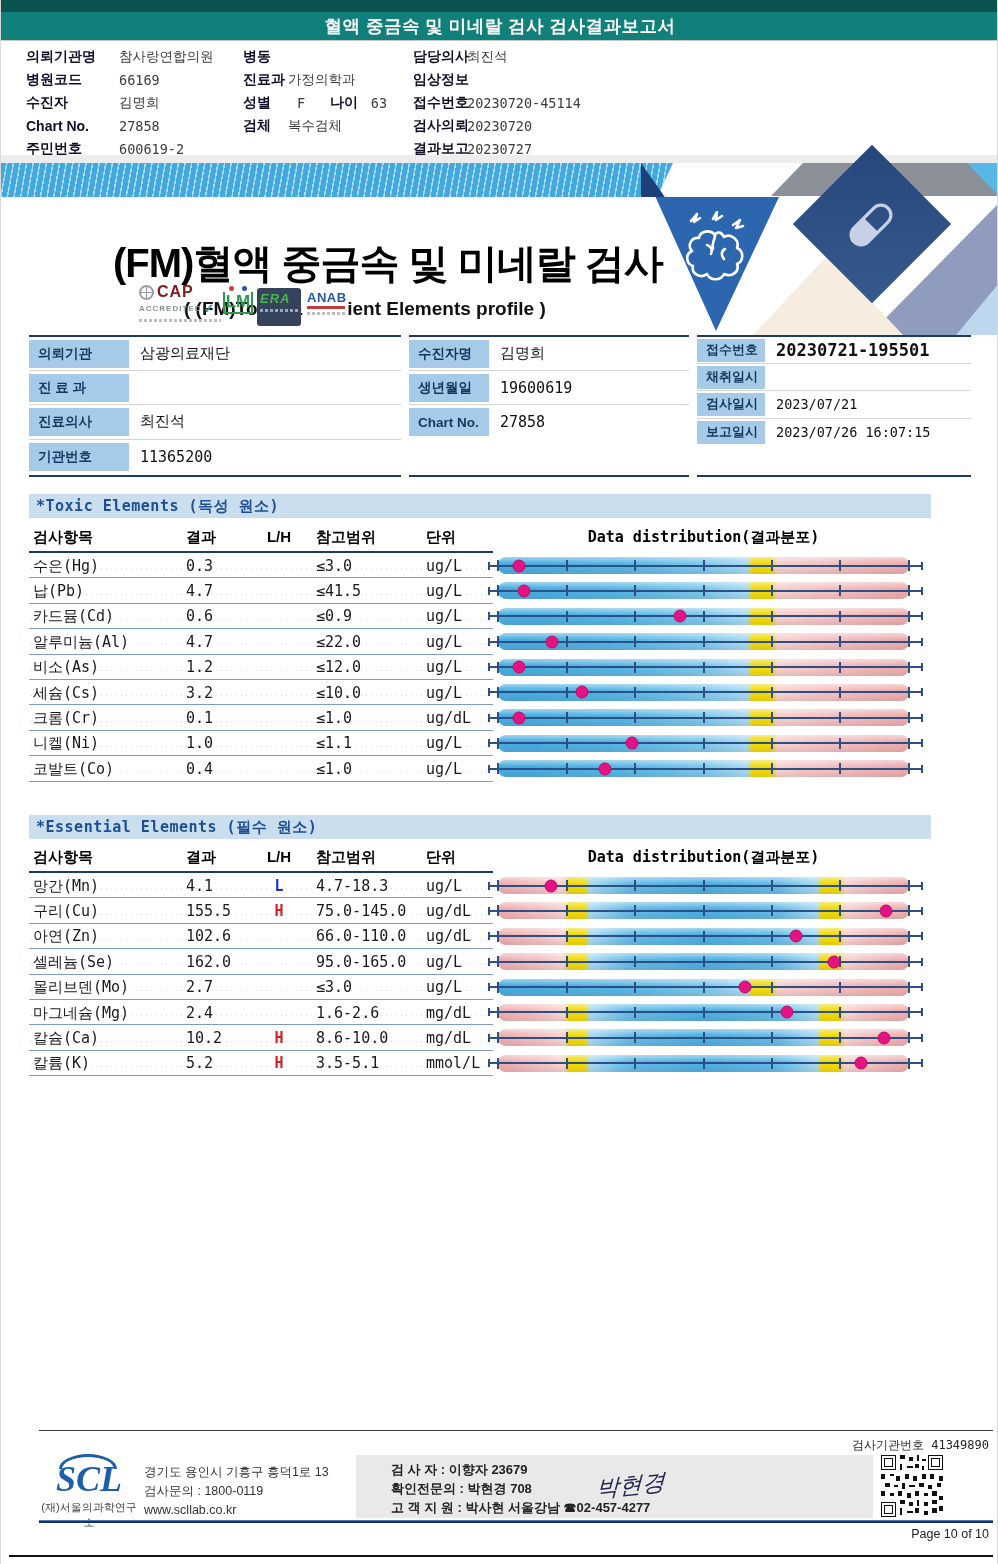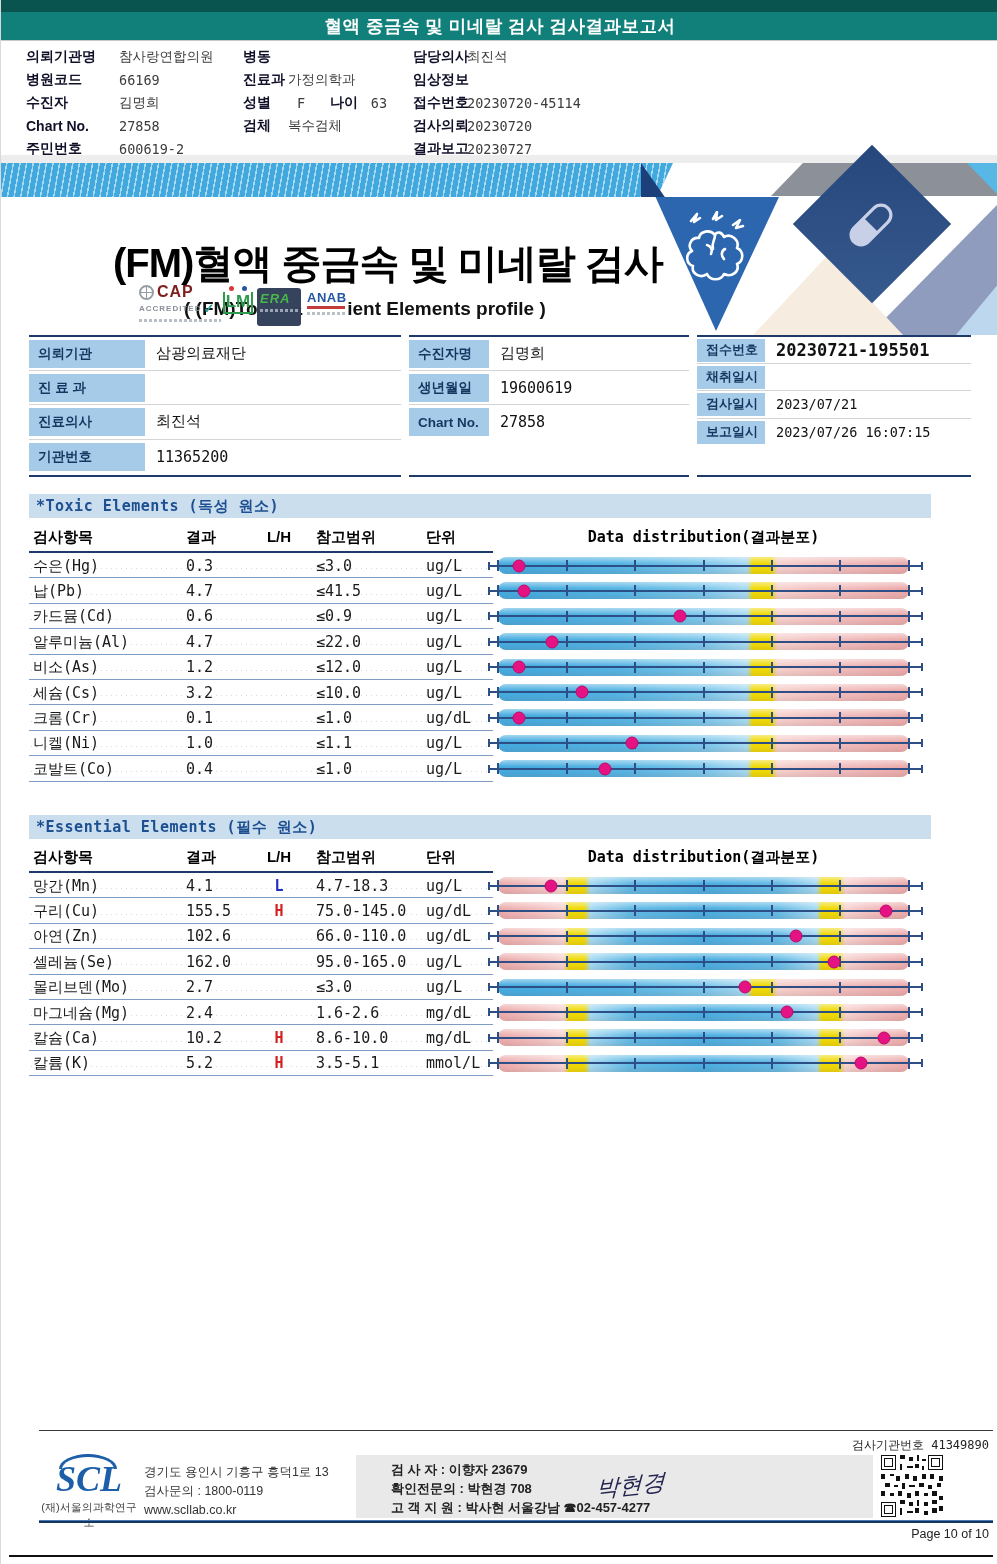--- a/index.html
+++ b/index.html
@@ -81,21 +81,21 @@
 
   
   .pgroup { top:335px; height:142px; border-top:2.5px solid #1d3a68; border-bottom:2.5px solid #1d3a68; }
   .pg1 { left:28px; width:372px; } .pg2 { left:408px; width:280px; } .pg3 { left:696px; width:274px; }
   .prow { position:relative; display:flex; align-items:center; border-bottom:1px solid #d4d4d4; }
   .prow:last-child { border-bottom:none; }
   .pg1 .prow, .pg2 .prow { height:34.2px; }
   .pg3 .prow { height:27.2px; }
   .plabel { background:#a6cbe9; color:#14365f; font-weight:bold; font-size:13.5px;
             display:flex; align-items:center; padding-left:9px; }
-  .pg1 .plabel { width:116px; height:28px; } .pg2 .plabel { width:80px; height:28px; }
+  .pg1 .plabel { width:100px; height:28px; } .pg2 .plabel { width:80px; height:28px; }
   .pg3 .plabel { width:68px; height:23px; font-size:13px; }
   .pval { font-family:"DejaVu Sans Mono", monospace; font-size:15px; color:#111; padding-left:11px; white-space:nowrap; }
   .pg3 .pval { font-size:13.5px; }
   .prow.big .pval { font-size:17px; font-weight:bold; }
 
   
   .band { left:28px; width:902px; height:24px; background:#cadeee; display:flex; align-items:center; }
   .band-toxic { top:494px; } .band-ess { top:815px; }
   .band .htxt { font-family:"DejaVu Sans Mono", monospace; font-weight:bold; font-size:15px;
                 color:#1d4f91; padding-left:7px; letter-spacing:.5px; }

